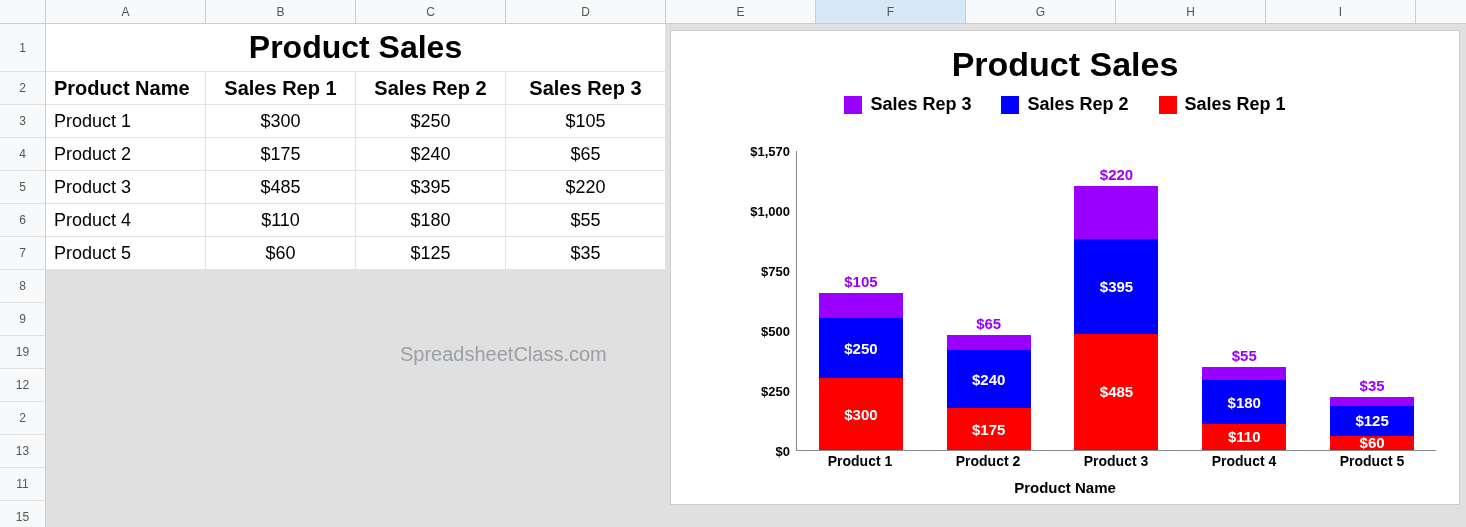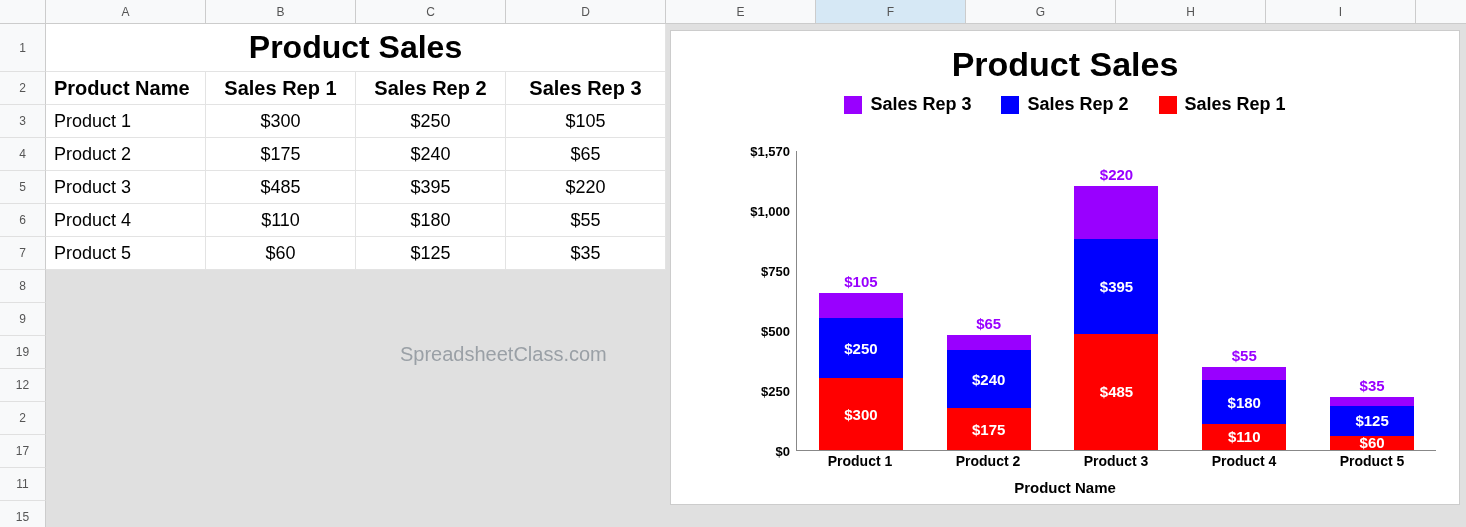--- a/index.html
+++ b/index.html
@@ -261,21 +261,21 @@
       </div>
       <div class="row">
         <div class="row-h">12</div>
         <div class="empty-area" style="flex: 1 1 0%; height: 100%;"></div>
       </div>
       <div class="row">
         <div class="row-h">2</div>
         <div class="empty-area" style="flex: 1 1 0%; height: 100%;"></div>
       </div>
       <div class="row">
-        <div class="row-h">17</div>
+        <div class="row-h">13</div>
         <div class="empty-area" style="flex: 1 1 0%; height: 100%;"></div>
       </div>
       <div class="row">
         <div class="row-h">11</div>
         <div class="empty-area" style="flex: 1 1 0%; height: 100%;"></div>
       </div>
       <div class="row">
         <div class="row-h">15</div>
         <div class="empty-area" style="flex: 1 1 0%; height: 100%;"></div>
       </div>

